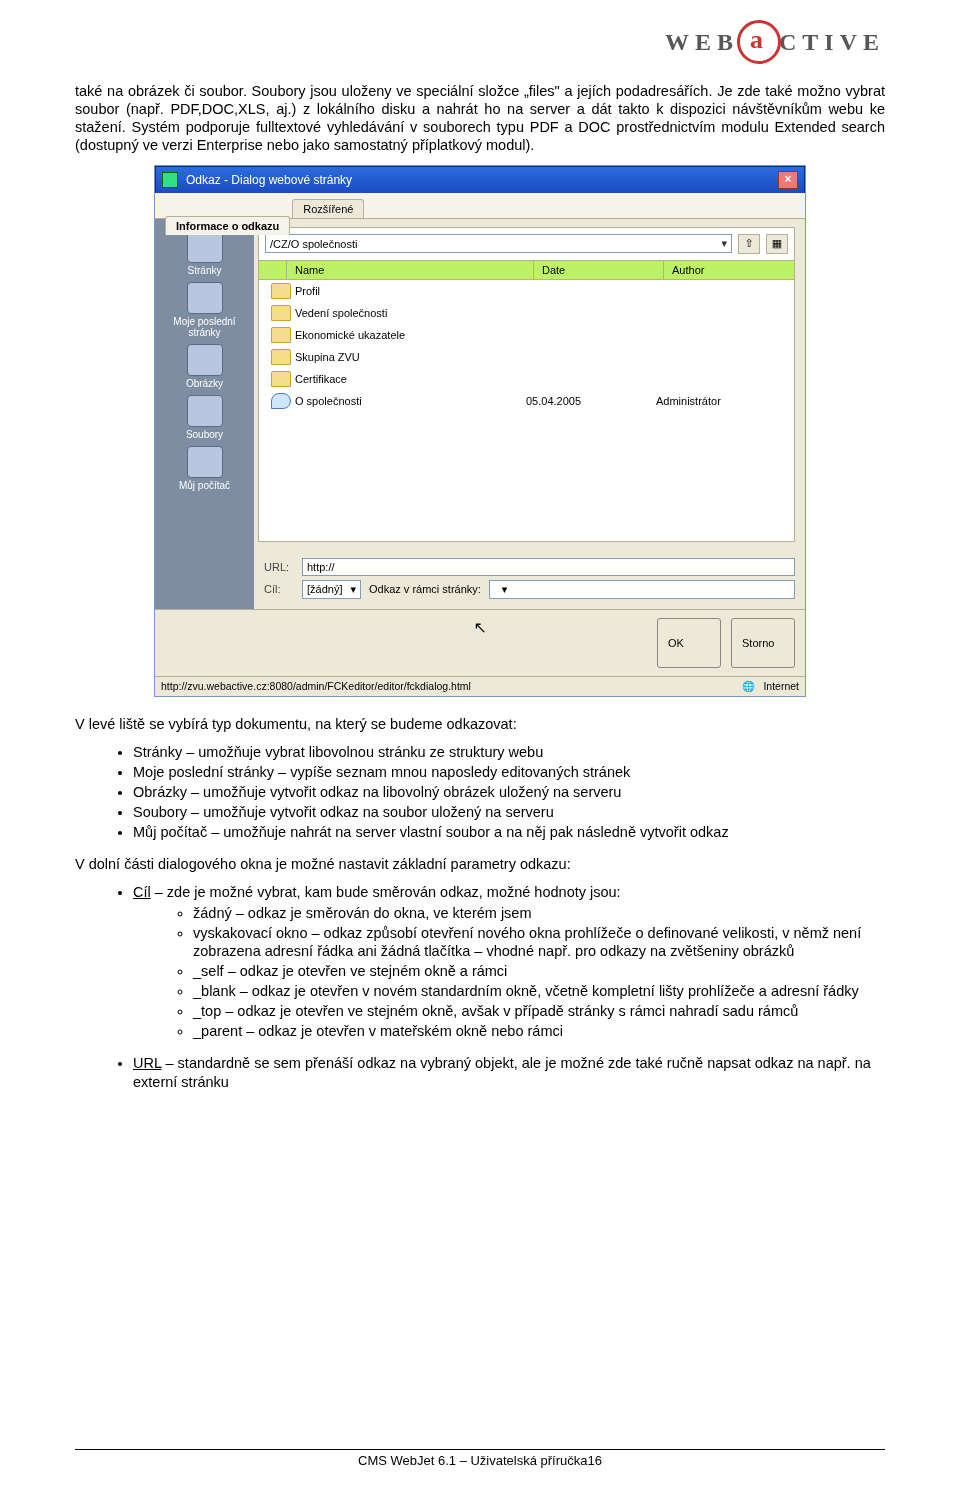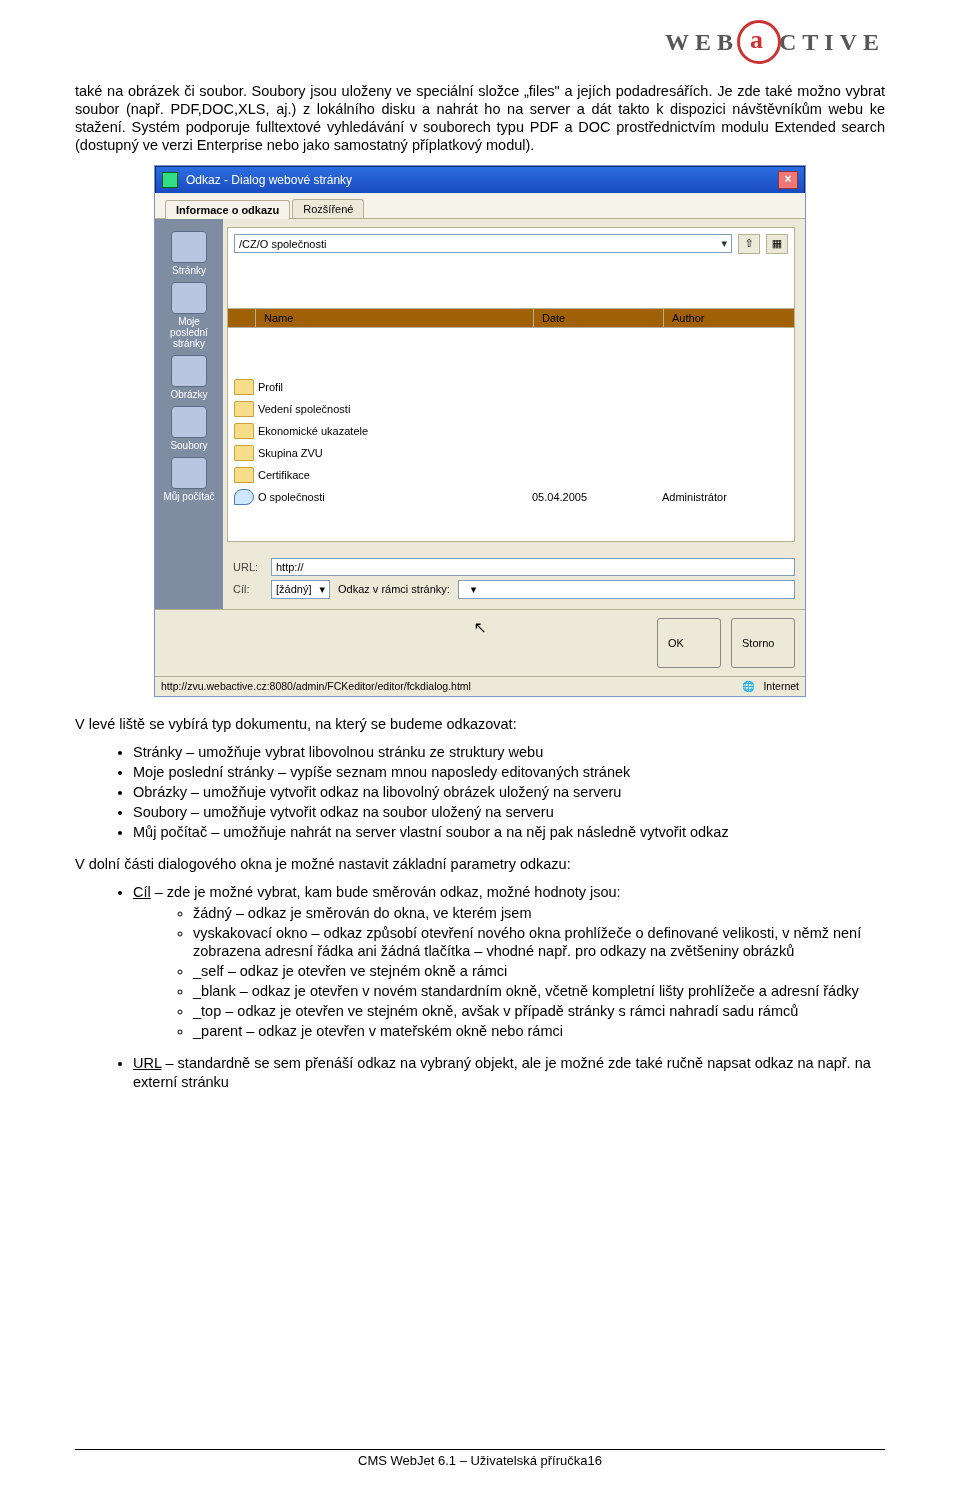--- a/index.html
+++ b/index.html
@@ -42,35 +42,35 @@
   }
   .dlg-title {
     background: linear-gradient(#2a6de0,#1b4bc0);
     color:#fff; padding:4px 6px; display:flex; align-items:center; gap:8px;
     border:1px solid #0a2a7a; border-bottom:none;
   }
   .dlg-title .t-icon { width:16px;height:16px;background:#3d8; border:1px solid #060; font-size:10px; text-align:center; line-height:14px;}
   .dlg-close { margin-left:auto; width:20px; height:18px; background:#e77; border:1px solid #933; color:#fff; text-align:center; line-height:15px; font-weight:bold; font-size:12px;}
   .tabs { background:#f5f3ea; border-bottom:1px solid #b5b093; padding:6px 10px 0 10px; display:flex; gap:2px;}
   .tab { padding:3px 10px; background:#ece9d8; border:1px solid #b5b093; border-bottom:none; border-radius:3px 3px 0 0; font-size:11px;}
-  .tab.active { background:#f5f3ea; font-weight:bold; position:relative; top:1px;}
+  .tab.active { background:#f5f3ea; font-weight:bold; position:relative; top:17px;}
   .dlg-body { display:flex; min-height:390px; background:#ece9d8; }
-  .sidebar { width:68px; background:#7f8da2; color:#fff; padding:6px 4px; font-size:10px; text-align:center;}
+  .sidebar { width:99px; background:#7f8da2; color:#fff; padding:6px 4px; font-size:10px; text-align:center;}
   .side-item { margin:6px 2px; }
   .side-icon { width:36px; height:32px; margin:0 auto 2px auto; background:#b8c7df; border:1px solid #5a6b85; border-radius:4px;}
-  .main-pane { flex:1; background:#fff; border:1px solid #b5b093; margin:8px 10px 6px 4px; display:flex; flex-direction:column;gap:48px;}
+  .main-pane { flex:1; background:#fff; border:1px solid #b5b093; margin:8px 10px 6px 4px; display:flex; flex-direction:column;}
   .path-row { padding:6px; display:flex; gap:6px; align-items:center; background:#fff;}
   .combo { flex:1; border:1px solid #7f9db9; background:#fff; padding:2px 4px; font-size:11px; display:flex; align-items:center;}
   .combo::after{content:"▾"; margin-left:auto; color:#333;}
   .icon-btn { width:22px;height:20px; border:1px solid #b5b093; background:#ece9d8; display:flex;align-items:center;justify-content:center;font-size:11px;}
-  .list-head { display:flex; background:#a16207; border-top:1px solid #b5b093; border-bottom:1px solid #b5b093; font-size:11px;}
+  .list-head { display:flex; background:#bef264; border-top:1px solid #b5b093; border-bottom:1px solid #b5b093; font-size:11px;}
   .list-head .col { padding:3px 8px; border-right:1px solid #b5b093;}
   .col-sp{width:28px;} .col-name{flex:1;} .col-date{width:130px;} .col-auth{width:130px; border-right:none!important;}
   .list-body { flex:1; overflow:auto; background:#fff;}
-  .row { display:flex; padding:3px 2px; font-size:11px; align-items:center;}
+  .row { display:flex; padding:3px 8px; font-size:11px; align-items:center;}
   .row .fi { width:20px; height:16px; margin:0 4px; background:#f5dd89; border:1px solid #caa23a; border-radius:2px 2px 0 0;}
   .row .pi { width:20px; height:16px; margin:0 4px; background:#cfe6ff; border:1px solid #4a7bc0; border-radius:8px 8px 8px 0;}
   .row .rn { flex:1;} .row .rd{width:130px;} .row .ra{width:130px;}
   .url-block { padding:6px 10px; background:#ece9d8; font-size:11px;}
   .url-row { display:flex; align-items:center; gap:8px; margin:4px 0;}
   .url-row label{ width:30px; color:#444;}
   .tfield { border:1px solid #7f9db9; background:#fff; padding:2px 4px; font-size:11px;}
   .tfield.full{flex:1;}
   .select { border:1px solid #7f9db9; background:#fff; padding:2px 4px; font-size:11px; display:flex;align-items:center;}
   .select::after{content:"▾"; margin-left:8px;}

